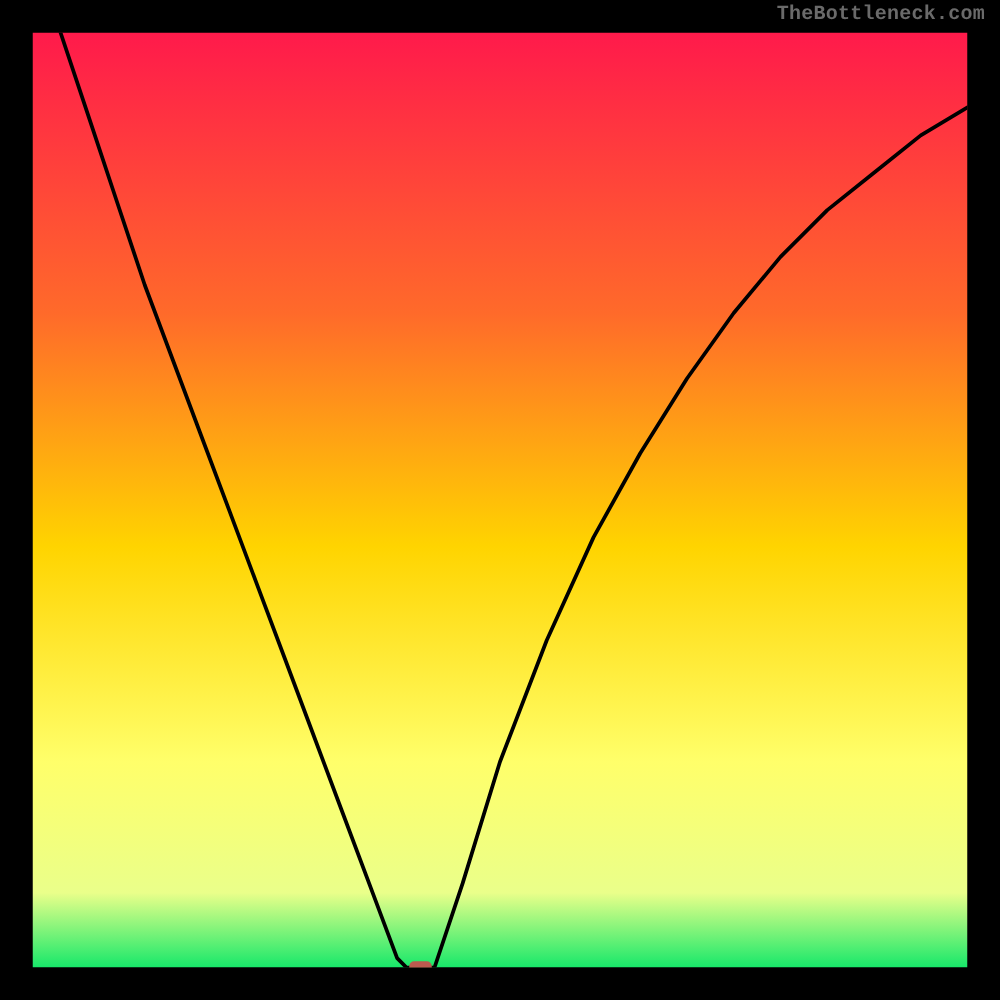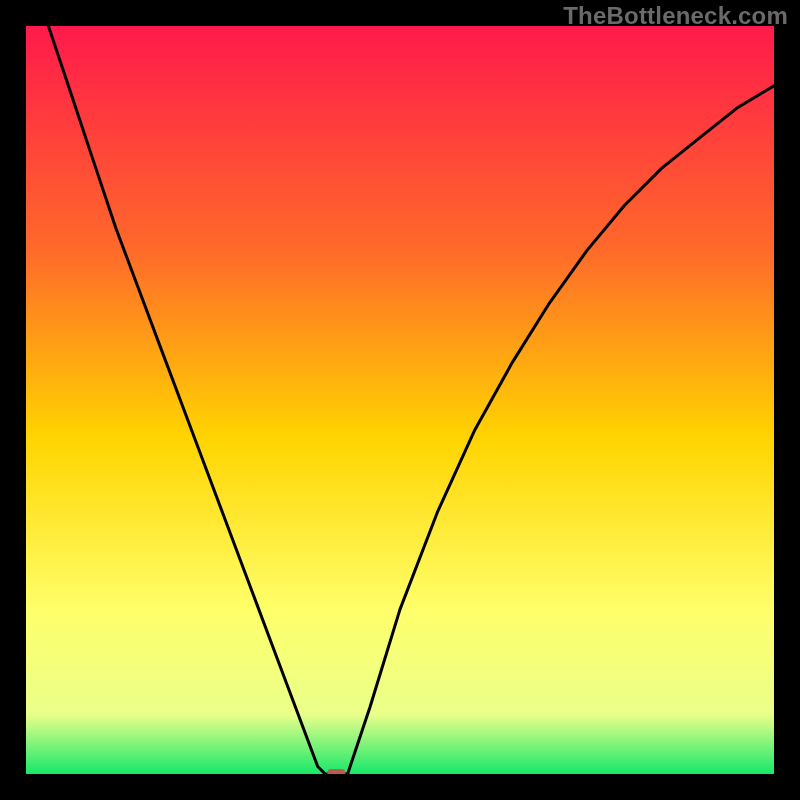--- a/index.html
+++ b/index.html
@@ -13,23 +13,24 @@
     height: 800px;
     position: relative;
     background: #000;
     box-sizing: border-box;
   }
   .watermark {
     position: absolute;
     top: 2px;
     right: 12px;
     color: #6a6a6a;
-    font-size: 24px;
+    font-size: 16px;
     font-weight: 600;
     letter-spacing: 0.2px;
+    font-family: Liberation Mono, monospace;
   }
   .plot {
     position: absolute;
     left: 26px;
     top: 26px;
     width: 748px;
     height: 748px;
   }
   svg { display:block; }
 </style>

